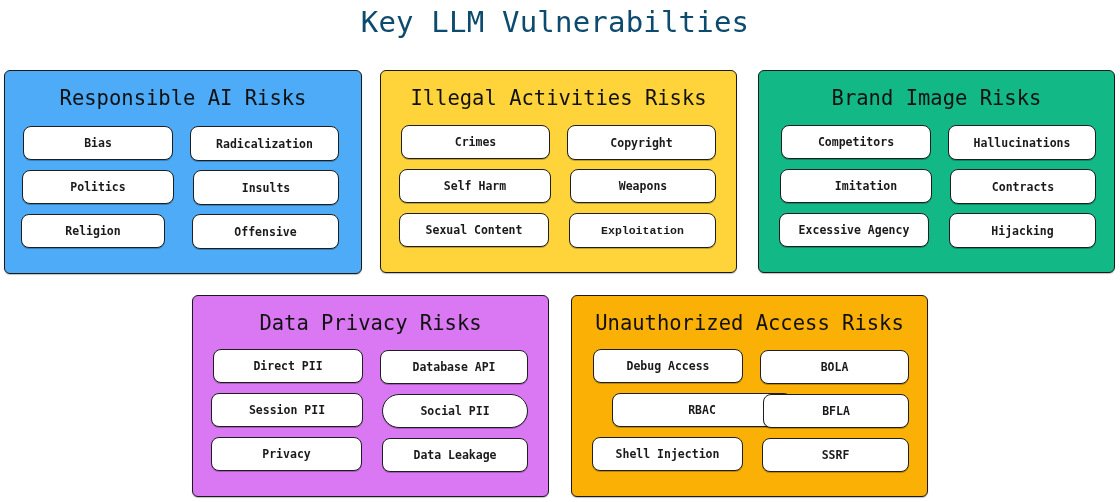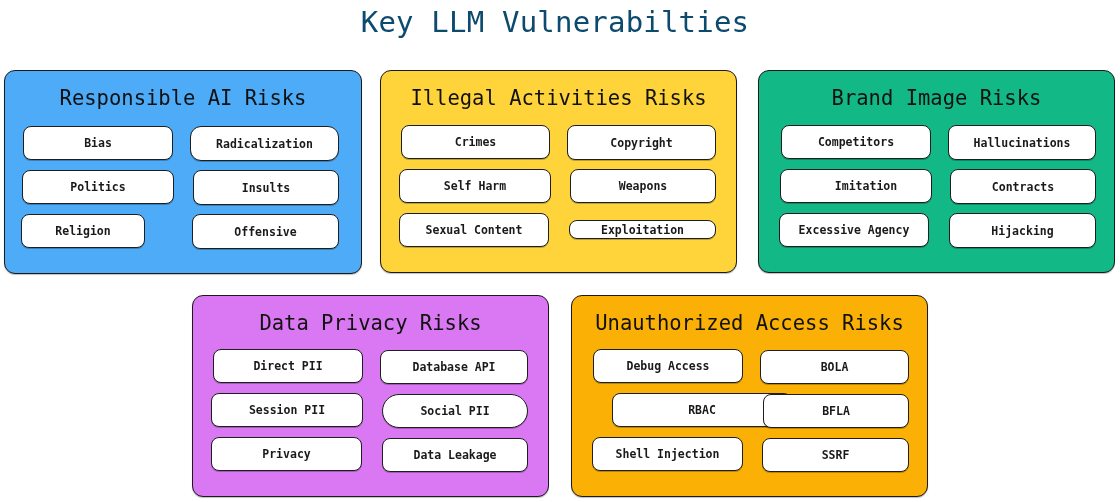--- a/index.html
+++ b/index.html
@@ -23,21 +23,21 @@
     text-align: center;
     font-size: 29px;
     line-height: 40px;
     letter-spacing: 0.2px;
     color: #0c4a6e;
   }
   .panel {
     position: absolute;
     box-sizing: border-box;
     border: 1.5px solid #1a1a1a;
-    border-radius: 11px;
+    border-radius: 6px;
     box-shadow: 0 1px 1px rgba(0,0,0,0.25);
   }
   .panel-title {
     position: absolute;
     left: 0;
     right: 0;
     top: 13px;
     text-align: center;
     font-size: 20.5px;
     line-height: 28px;
@@ -61,34 +61,34 @@
 </style>
 </head>
 <body>
 
 <div class="title">Key LLM Vulnerabilties</div>
 <div id="diagram">
     <div class="panel" style="left: 4px; top: 70px; width: 358px; height: 204px; background: rgb(77, 171, 247);">
       <div class="panel-title">Responsible AI Risks</div>
     </div>
     <div class="chip" style="left: 23px; top: 126px; width: 150px; height: 34px;">Bias</div>
-    <div class="chip" style="left: 190px; top: 126px; width: 149px; height: 35px; border-radius: 11px;">Radicalization</div>
+    <div class="chip" style="left: 190px; top: 126px; width: 149px; height: 35px;">Radicalization</div>
     <div class="chip" style="left: 22px; top: 170px; width: 152px; height: 34px;">Politics</div>
     <div class="chip" style="left: 193px; top: 170px; width: 146px; height: 35px;">Insults</div>
-    <div class="chip" style="left: 21px; top: 214px; width: 124px; height: 34px;">Religion</div>
+    <div class="chip" style="left: 21px; top: 214px; width: 144px; height: 34px;">Religion</div>
     <div class="chip" style="left: 192px; top: 214px; width: 147px; height: 35px;">Offensive</div>
     <div class="panel" style="left: 380px; top: 70px; width: 357px; height: 203px; background: rgb(255, 212, 59);">
       <div class="panel-title">Illegal Activities Risks</div>
     </div>
     <div class="chip" style="left: 401px; top: 125px; width: 149px; height: 34px;">Crimes</div>
     <div class="chip" style="left: 567px; top: 125px; width: 149px; height: 35px;">Copyright</div>
     <div class="chip" style="left: 399px; top: 169px; width: 152px; height: 34px;">Self Harm</div>
     <div class="chip" style="left: 570px; top: 169px; width: 146px; height: 34px;">Weapons</div>
     <div class="chip" style="left: 399px; top: 213px; width: 150px; height: 34px;">Sexual Content</div>
-    <div class="chip" style="left: 569px; top: 220px; width: 147px; height: 19px;">Exploitation</div>
+    <div class="chip" style="left: 569px; top: 213px; width: 147px; height: 35px; font-family: Liberation Mono, monospace;">Exploitation</div>
     <div class="panel" style="left: 758px; top: 70px; width: 357px; height: 203px; background: rgb(18, 184, 134);">
       <div class="panel-title">Brand Image Risks</div>
     </div>
     <div class="chip" style="left: 781px; top: 125px; width: 150px; height: 34px;">Competitors</div>
     <div class="chip" style="left: 948px; top: 125px; width: 148px; height: 35px;">Hallucinations</div>
     <div class="chip" style="left: 780px; top: 169px; width: 152px; height: 34px; padding-left: 20px;">Imitation</div>
     <div class="chip" style="left: 950px; top: 169px; width: 146px; height: 35px;">Contracts</div>
     <div class="chip" style="left: 779px; top: 213px; width: 150px; height: 34px;">Excessive Agency</div>
     <div class="chip" style="left: 949px; top: 213px; width: 147px; height: 35px;">Hijacking</div>
     <div class="panel" style="left: 192px; top: 295px; width: 357px; height: 202px; background: rgb(218, 119, 242);">

